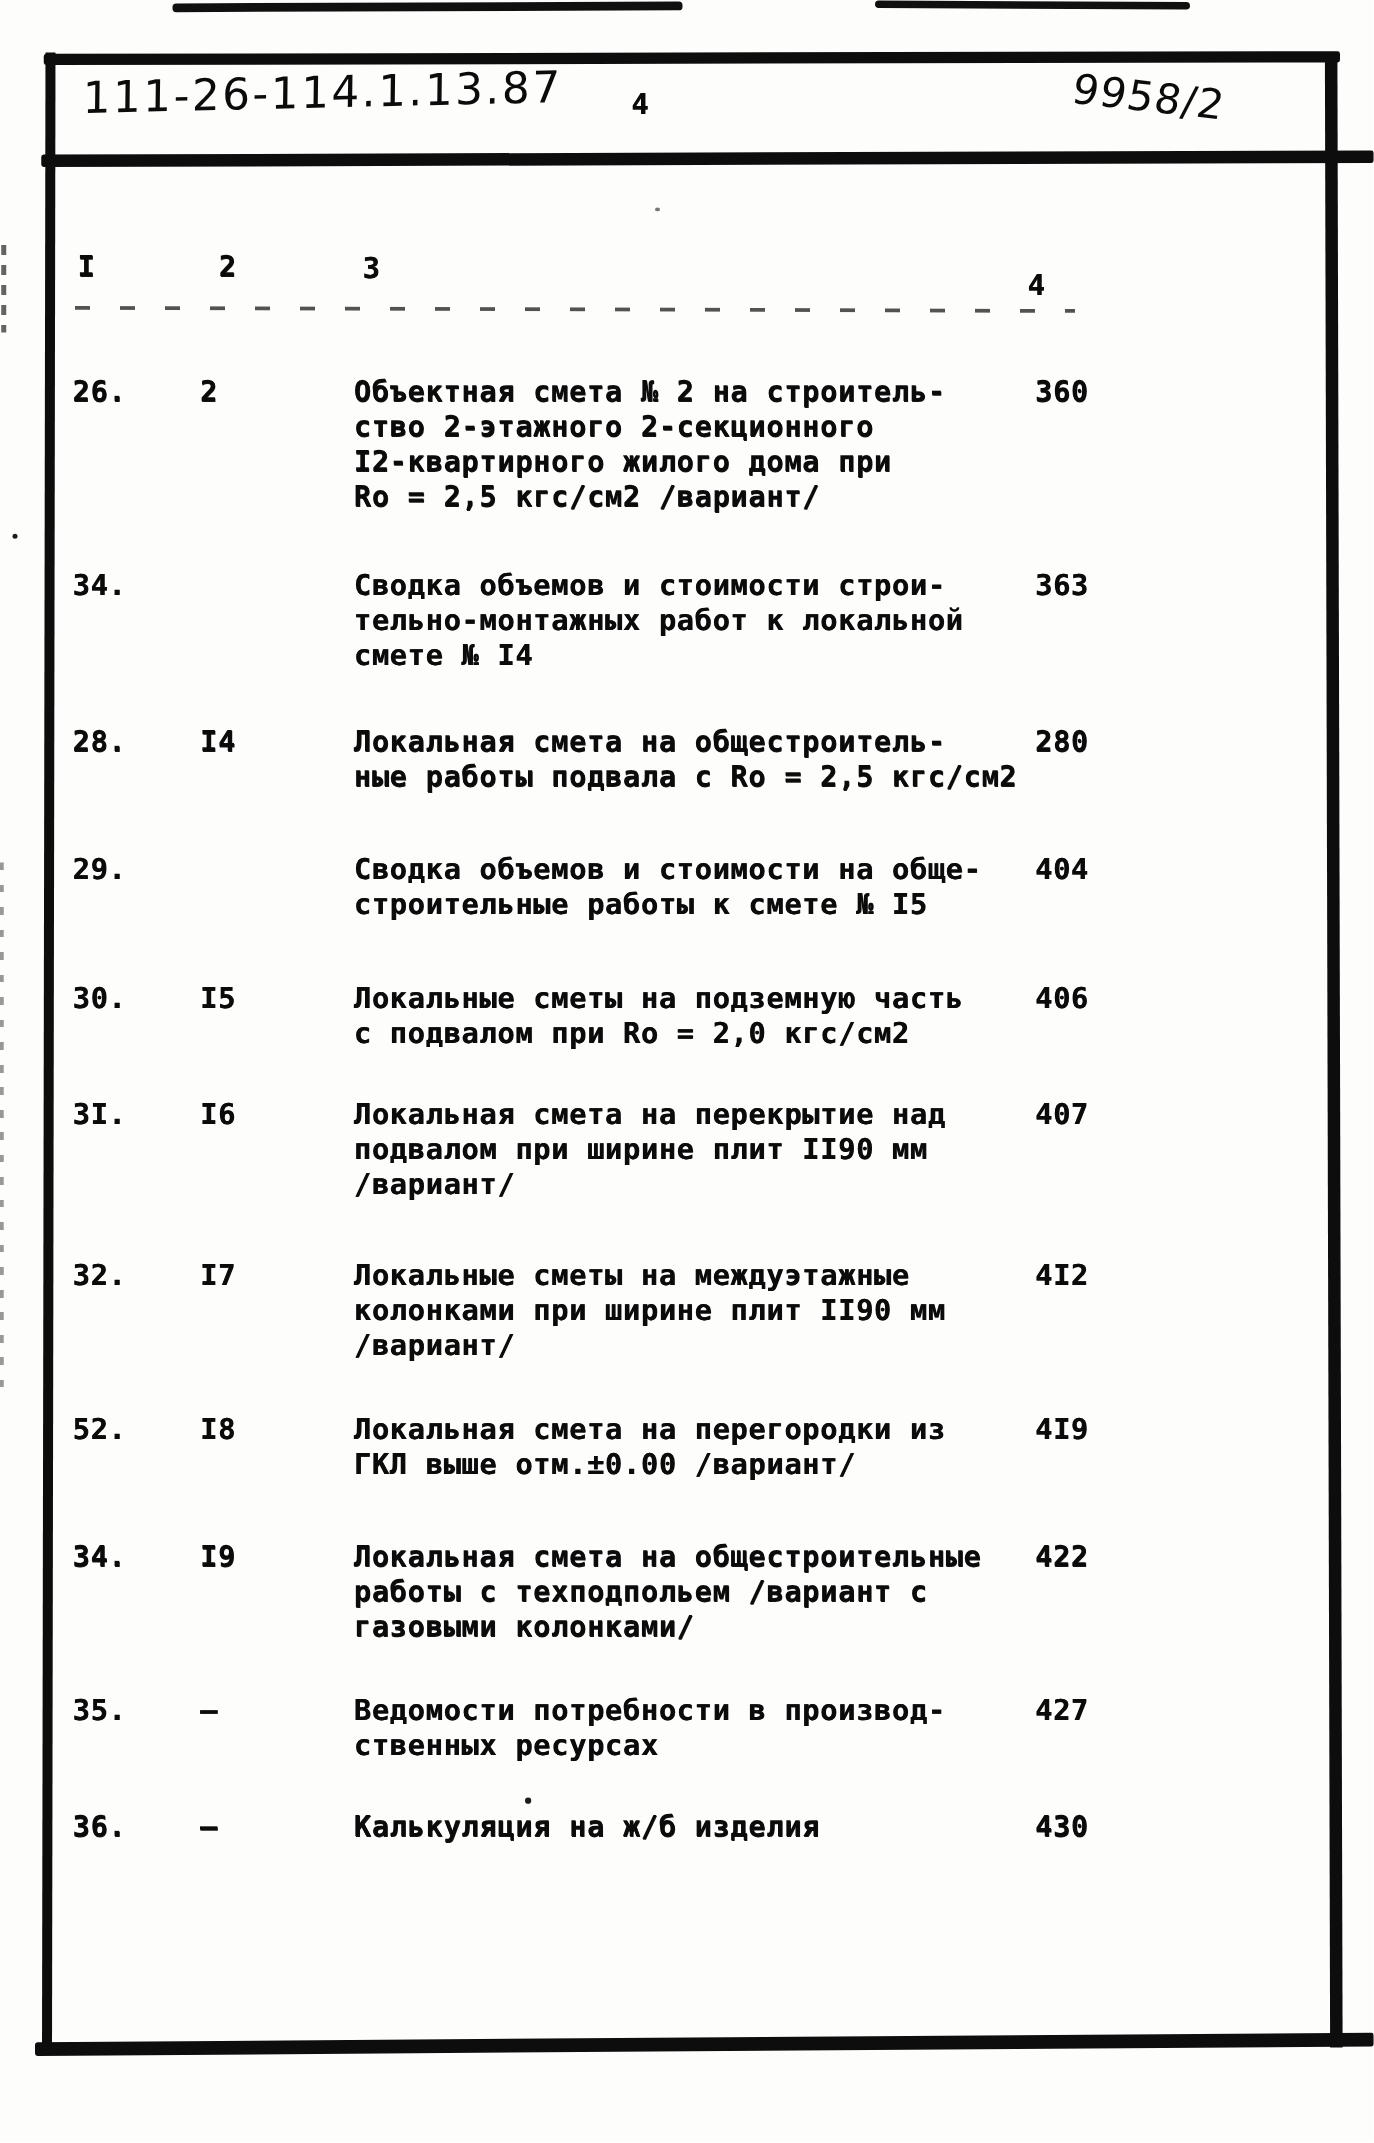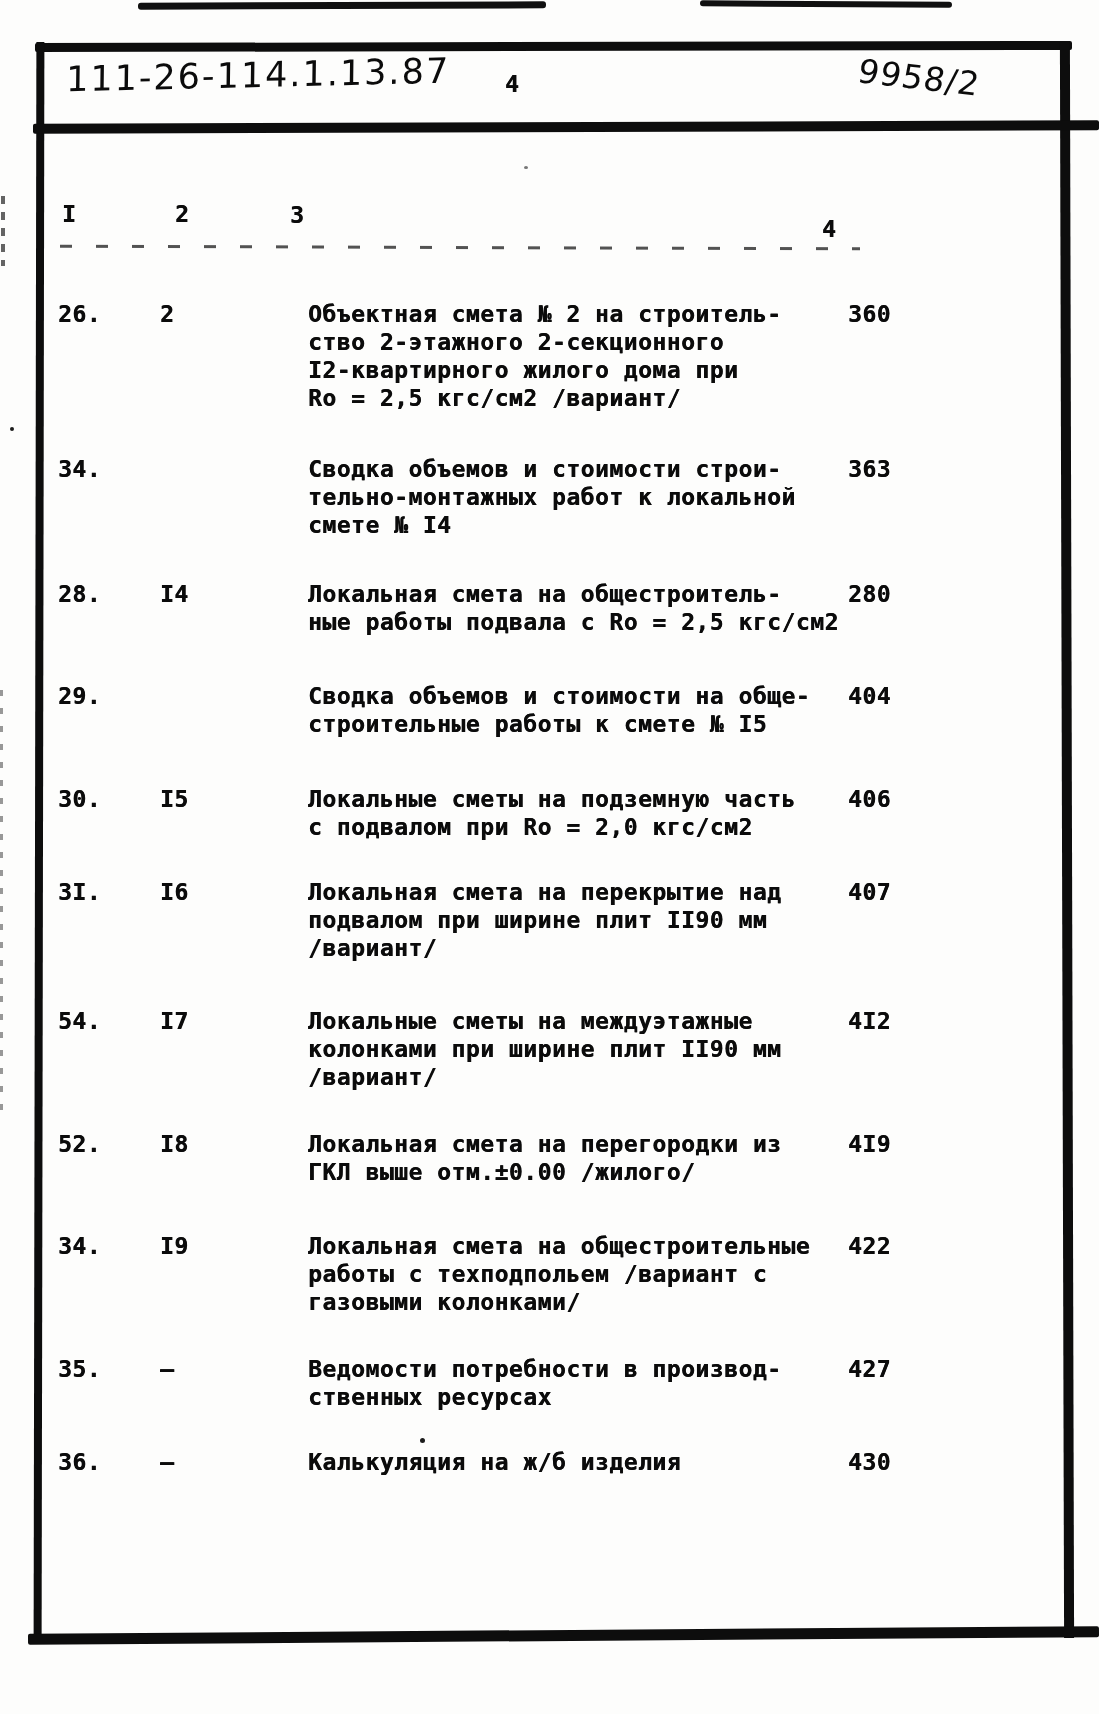--- a/index.html
+++ b/index.html
@@ -59,22 +59,22 @@
   .col-underline {
     position:absolute; left:60px; top:246px; width:800px; height:3px;
     background:repeating-linear-gradient(90deg,#1a1a1a 0 12px,transparent 12px 36px);
     opacity:0.75; transform:rotate(0.18deg);
   }
 
   
   .row { position:absolute; left:0; top:0; width:1099px; }
   .c1 { position:absolute; left:58px;  width:95px;  }
   .c2 { position:absolute; left:160px; width:90px;  }
-  .c3 { position:absolute; left:283px; width:600px;margin-left:25px; }
-  .c4 { position:absolute; left:848px; width:110px; }
+  .c3 { position:absolute; left:283px; width:600px; }
+  .c4 { position:absolute; left:828px; width:110px; }
 
   
   .art { position:absolute; background:#101010; }
   .art-top1 { left:138px; top:2px; width:408px; height:7px; transform:rotate(-0.2deg); border-radius:3px; }
   .art-top2 { left:700px; top:1px; width:252px; height:6px; transform:rotate(0.3deg); border-radius:3px; }
   .art-edge1 { left:1px; top:196px; width:4px; height:70px; background:repeating-linear-gradient(#222 0 8px, transparent 8px 16px); opacity:.7; }
   .art-edge2 { left:0px; top:690px; width:3px; height:420px; background:repeating-linear-gradient(#333 0 6px, transparent 6px 18px); opacity:.5; }
   .speck { position:absolute; background:#1c1c1c; border-radius:50%; }
   .sp1 { left:420px; top:1438px; width:5px; height:5px; }
   .sp2 { left:10px;  top:427px;  width:4px; height:4px; }
@@ -141,32 +141,32 @@
   </div>
   <div class="row" style="top:878px">
     <div class="c1 tw">3I.</div>
     <div class="c2 tw">I6</div>
     <div class="c3 tw">Локальная смета на перекрытие над
 подвалом при ширине плит II90 мм
 /вариант/</div>
     <div class="c4 tw">407</div>
   </div>
   <div class="row" style="top:1007px">
-    <div class="c1 tw">54.</div>
+    <div class="c1 tw">32.</div>
     <div class="c2 tw">I7</div>
     <div class="c3 tw">Локальные сметы на междуэтажные
 колонками при ширине плит II90 мм
 /вариант/</div>
     <div class="c4 tw">4I2</div>
   </div>
   <div class="row" style="top:1130px">
     <div class="c1 tw">52.</div>
     <div class="c2 tw">I8</div>
     <div class="c3 tw">Локальная смета на перегородки из
-ГКЛ выше отм.±0.00 /жилого/</div>
+ГКЛ выше отм.±0.00 /вариант/</div>
     <div class="c4 tw">4I9</div>
   </div>
   <div class="row" style="top:1232px">
     <div class="c1 tw">34.</div>
     <div class="c2 tw">I9</div>
     <div class="c3 tw">Локальная смета на общестроительные
 работы с техподпольем /вариант с
 газовыми колонками/</div>
     <div class="c4 tw">422</div>
   </div>

